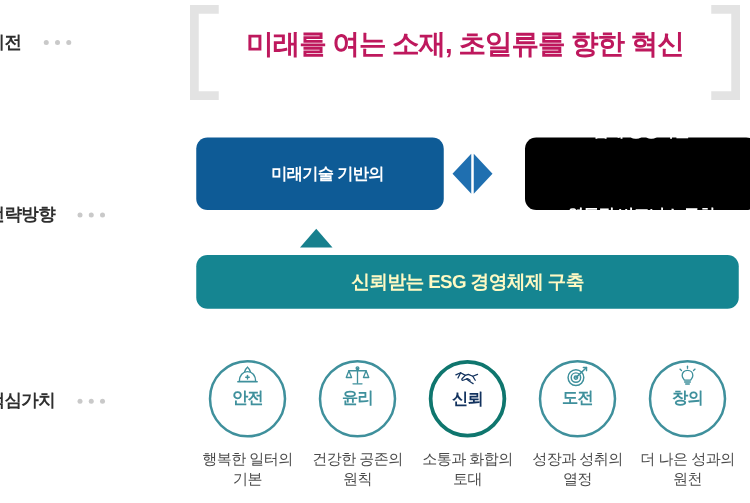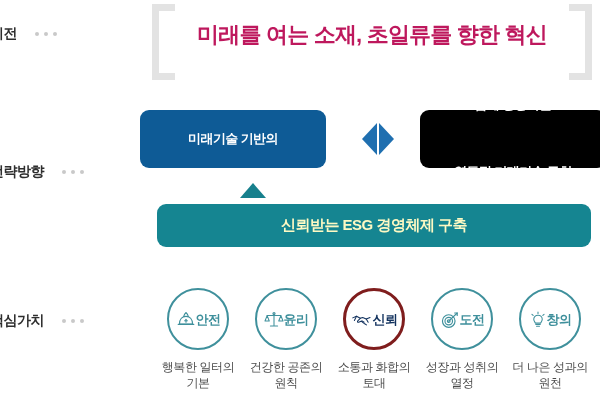--- a/index.html
+++ b/index.html
@@ -89,21 +89,21 @@
     flex-direction: column;
     align-items: center;
     justify-content: center;
     color: #ffffff;
     font-size: 13px;
     font-weight: bold;
     line-height: 1.45;
     letter-spacing: -0.6px;
     text-align: center;
   }
-  #strat-left  { left: 140px; background: #0e5b96; }
+  #strat-left  { left: 157px; background: #0e5b96; padding-left: 12px; }
   #strat-right { left: 420px; background: #000000; gap: 48px; }
 
   
   .diamond {
     position: absolute;
     left: 362px; top: 123px;
     width: 32px; height: 32px;
   }
   .diamond .half {
     position: absolute;
@@ -153,28 +153,27 @@
     width: 82px;
     display: flex;
     flex-direction: column;
     align-items: center;
   }
   .value-circle {
     width: 62px; height: 62px;
     border-radius: 50%;
     border: 2px solid #3f909c;
     display: flex;
-    flex-direction: row;
-    align-items: center;
-    justify-content: center;
+    flex-direction: column;
+    align-items: center;
     box-sizing: border-box;
     background: #ffffff;
   }
   .value-circle.highlight {
-    border: 3px solid #7f1d1d;
+    border: 3px solid #0f766e;
   }
   .value-circle .v-icon {
     height: 20px;
     display: flex;
     align-items: flex-end;
     justify-content: center;
     margin-bottom: 1px;
   }
   .value-circle .v-name {
     font-size: 13px;
@@ -238,21 +237,21 @@
     <span>미래기술 기반의</span>
   </div>
 
   <div class="diamond">
     <span class="half l"></span>
     <span class="half r"></span>
   </div>
 
   <div class="strat-box" id="strat-right">
     <span>함께 성장하는</span>
-    <span>역동적 미래기술 구현</span>
+    <span>역동적 비즈니스 구현</span>
   </div>
 
   <div class="up-arrow"></div>
 
   <div class="esg-bar">
     <span>신뢰받는 ESG 경영체제 구축</span>
   </div>
 
   <div class="values-row">
 

